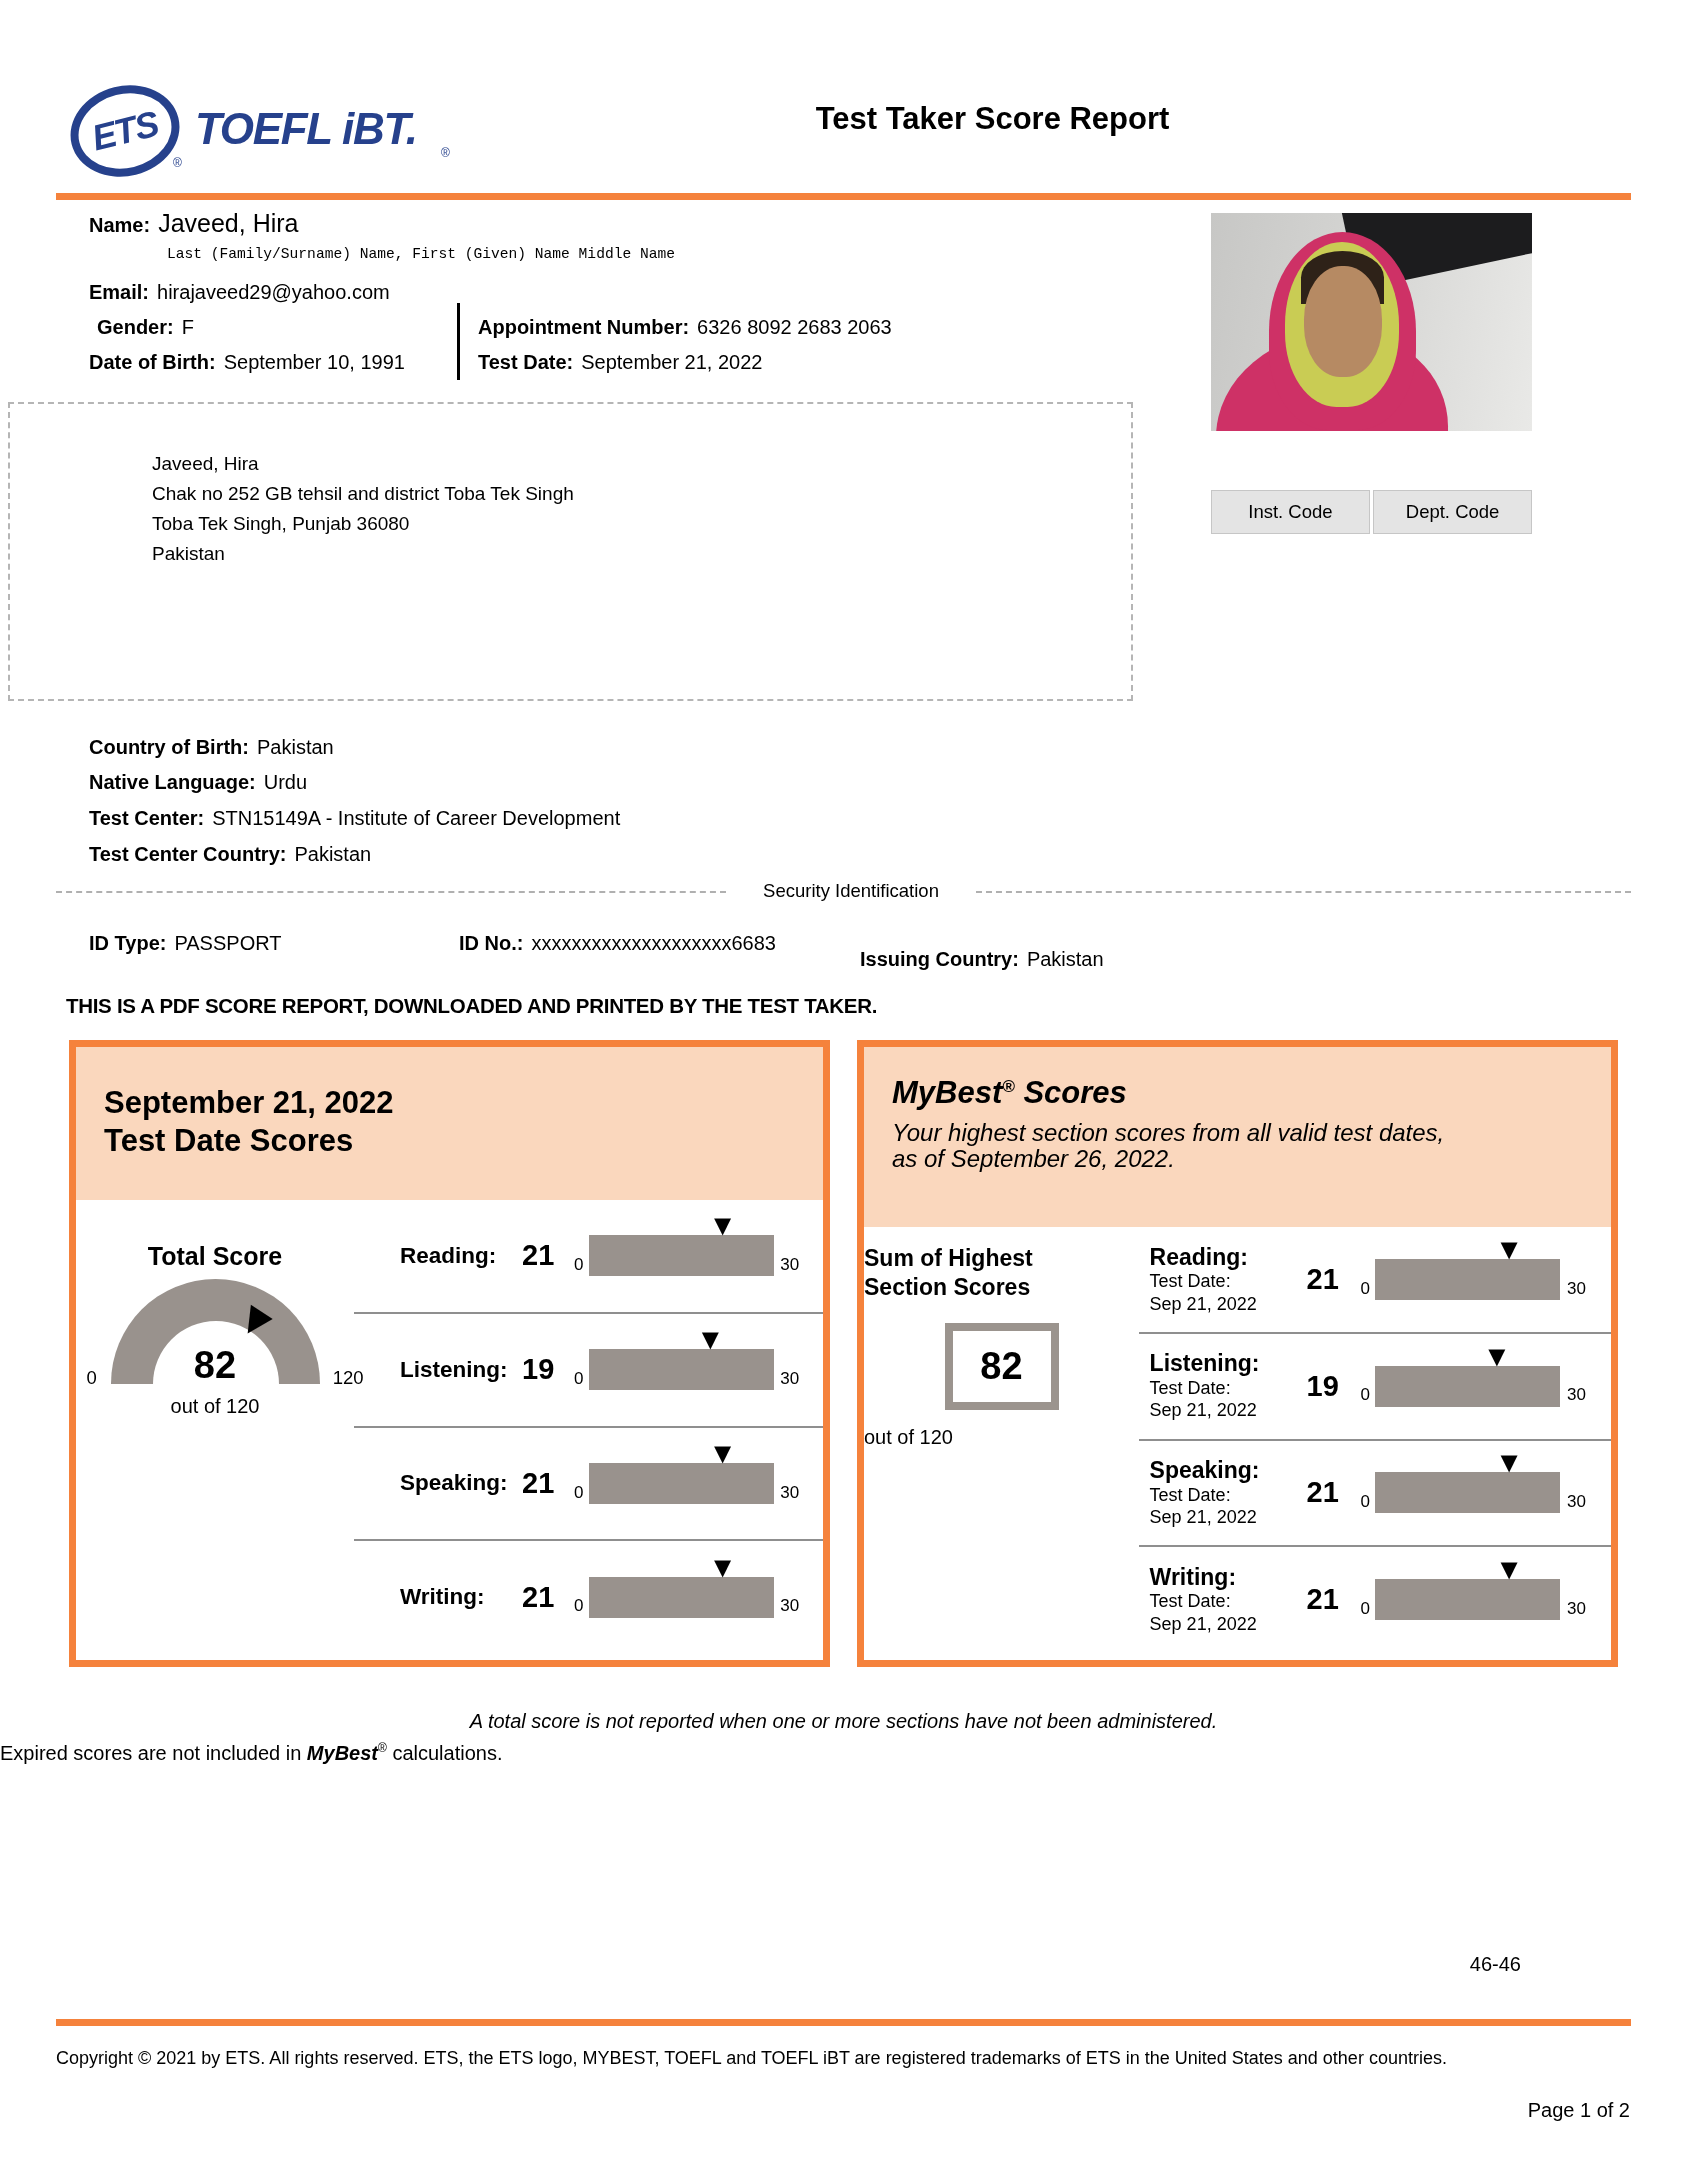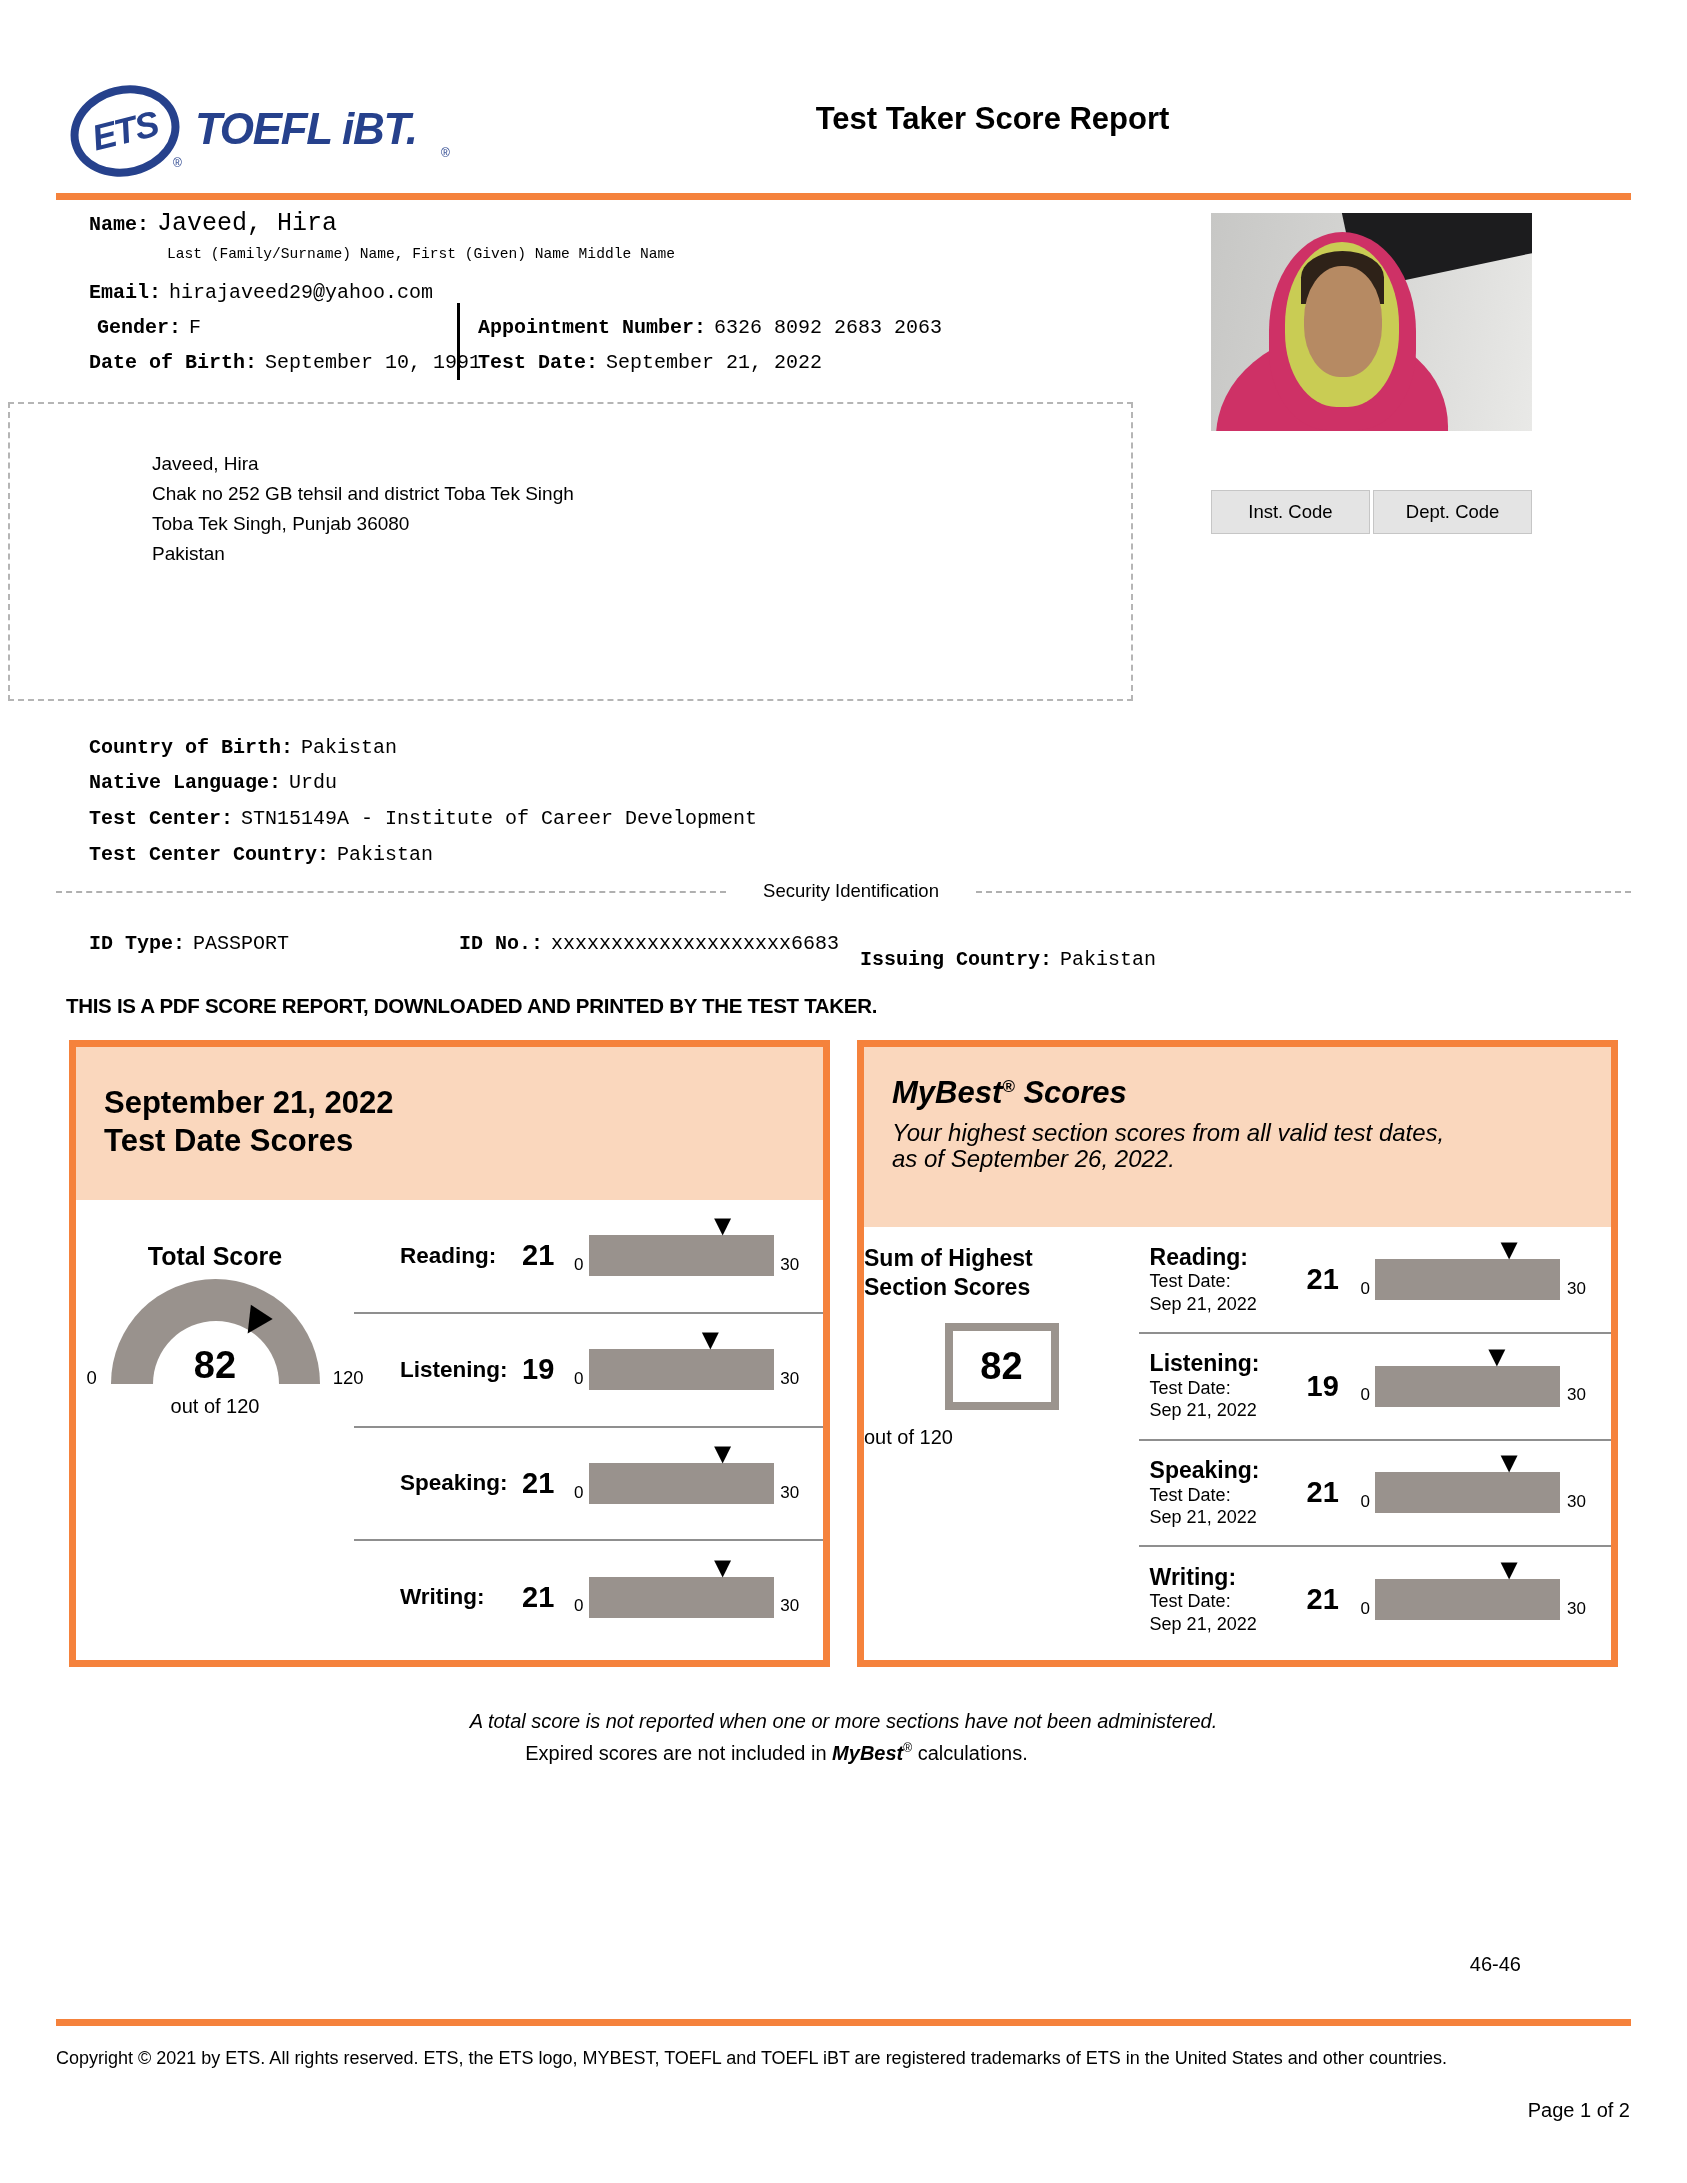--- a/index.html
+++ b/index.html
@@ -14,21 +14,21 @@
   #ets-oval span{font-size:36px;font-weight:bold;font-style:italic;color:#26418c;letter-spacing:-1.3px;}
   #ets-reg{position:absolute;left:110px;top:71px;font-size:12px;color:#26418c;}
   #brand-text{position:absolute;left:132px;top:18.5px;font-size:44px;font-weight:bold;font-style:italic;
               color:#26418c;letter-spacing:-1.3px;white-space:nowrap;}
   #brand-reg{position:absolute;left:378px;top:61px;font-size:12px;color:#26418c;}
   #report-title{left:728px;top:101px;width:529px;text-align:center;font-size:31px;font-weight:bold;}
   .orange-rule{height:7.3px;background:#f5823c;}
   #rule-top{left:56px;top:193px;width:1575px;}
 
   
-  .inforow{font-size:20px;white-space:nowrap;font-family:Liberation Mono, monospace;}
+  .inforow{font-size:20px;white-space:nowrap;}
   .inforow .lbl{font-weight:bold;}
   .inforow .val{font-weight:normal;margin-left:8px;}
   #name-row{left:89px;top:209px;}
   #name-row .val{font-size:25px;}
   #name-caption{left:167px;top:246px;font-size:14.6px;font-family:Liberation Mono, monospace;}
   #email-row{left:89px;top:281px;}
   #gender-row{left:97px;top:316px;}
   #dob-row{left:89px;top:351px;}
   #info-divider{left:457px;top:303px;width:2.6px;height:77px;background:#000;}
   #appt-row{left:478px;top:316px;}
@@ -126,21 +126,21 @@
            display:flex;align-items:center;justify-content:center;font-size:38px;font-weight:bold;}
   #sum-outof{margin-top:16px;font-size:20px;}
   #right-rows .srow{padding-left:10.6px;}
   #right-rows .labelblock{width:157px;}
   #right-rows .slabel{font-size:23px;font-weight:bold;line-height:26.5px;}
   #right-rows .sdate{font-size:18px;line-height:22.5px;}
   #right-rows .sscore{width:54px;font-size:29px;font-weight:bold;}
 
   
   #footnote1{left:0;top:1710px;width:1687px;text-align:center;font-size:20px;font-style:italic;}
-  #footnote2{left:0;top:1741px;width:1553px;text-align:center;font-size:20px;}
+  #footnote2{left:0;top:1741px;width:1553px;text-align:left;font-size:20px;}
   #footnote2 .brand{font-weight:bold;font-style:italic;}
   #footnote2 .reg{font-size:12px;vertical-align:super;}
   #doc-code{left:1389px;top:1953px;width:132px;text-align:right;font-size:20px;}
   #rule-bottom{left:56px;top:2019px;width:1575px;}
   #copyright{left:56px;top:2048px;width:1588px;font-size:18px;}
   #page-num{left:1432px;top:2099px;width:198px;text-align:right;font-size:20px;}
 </style>
 </head>
 <body>
 

